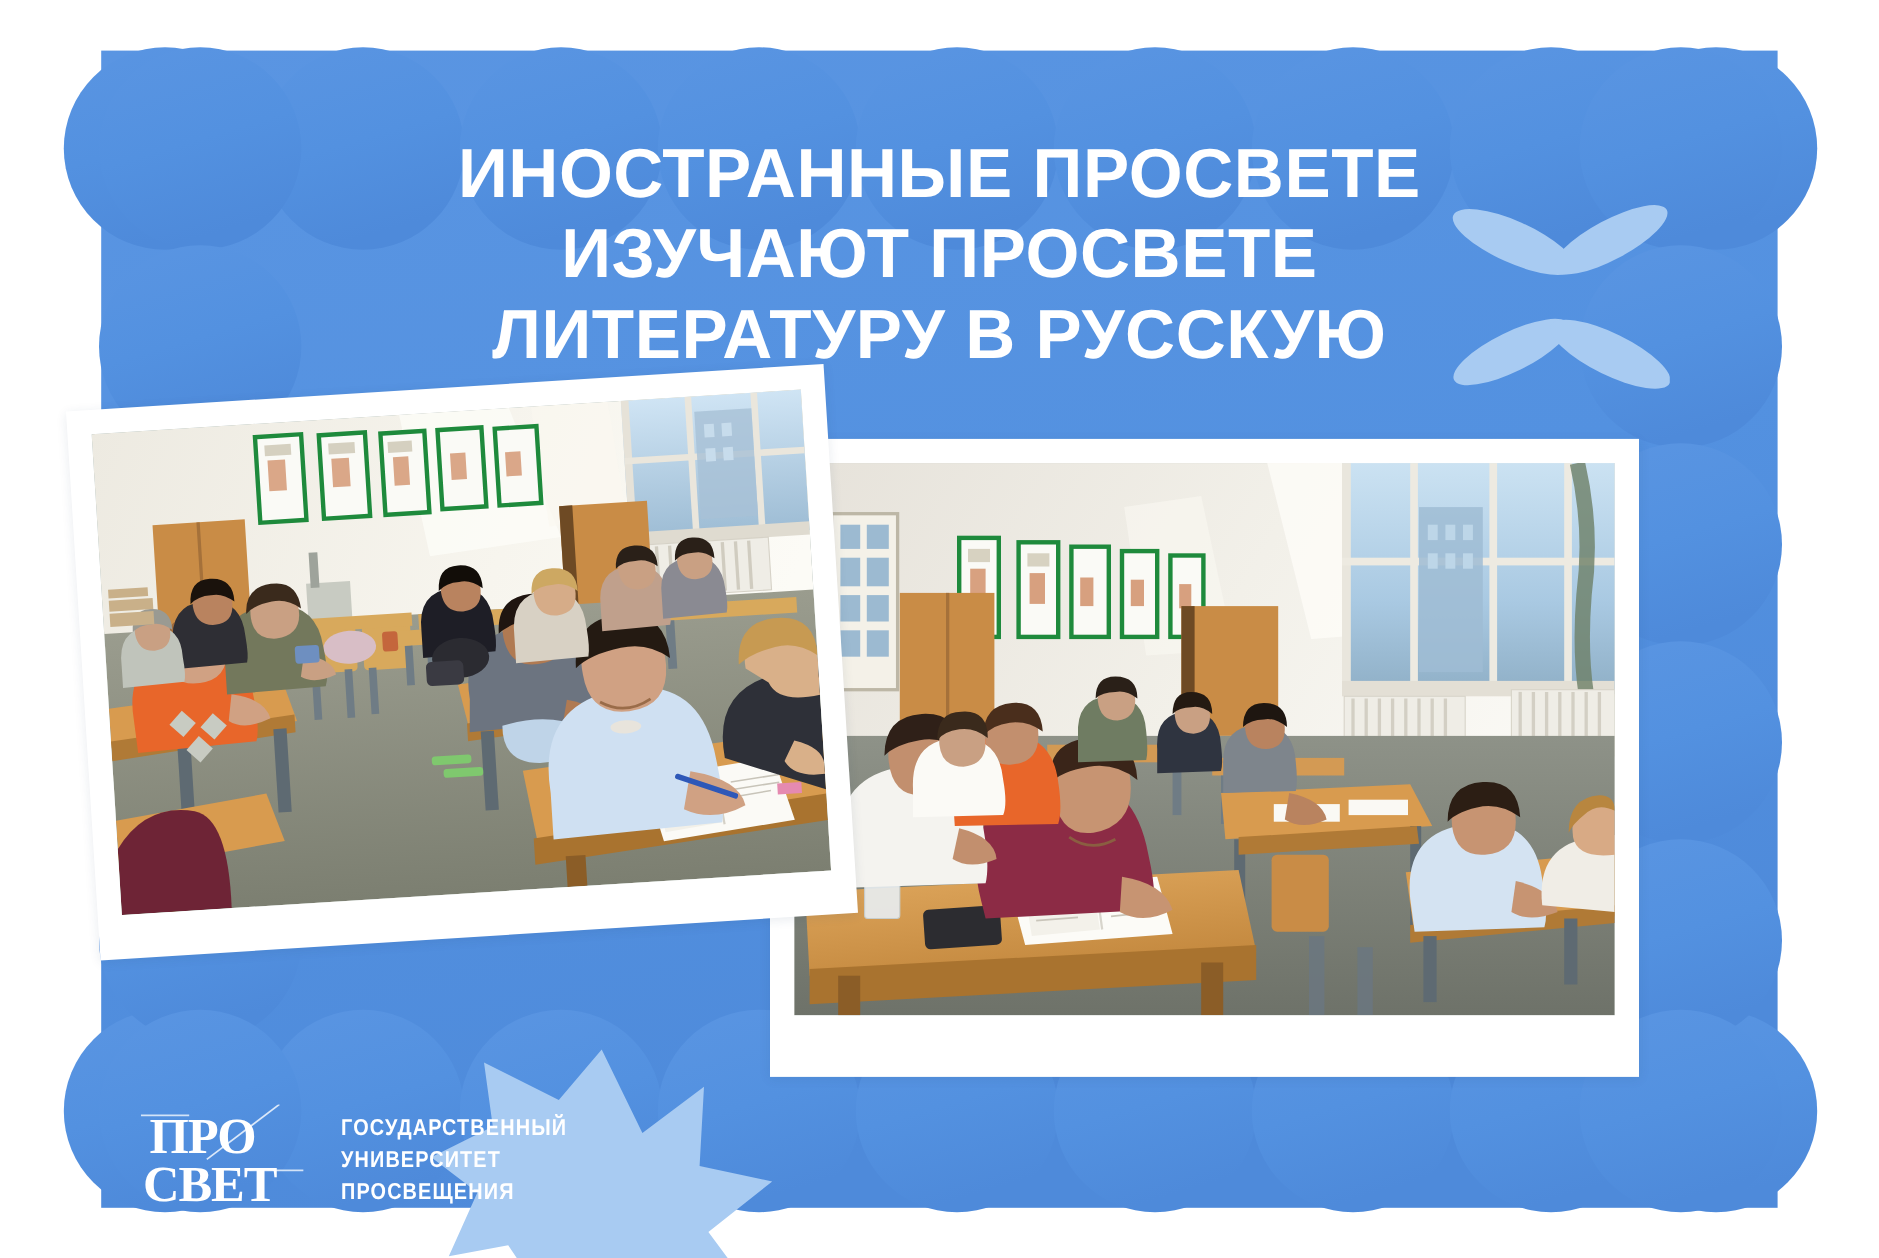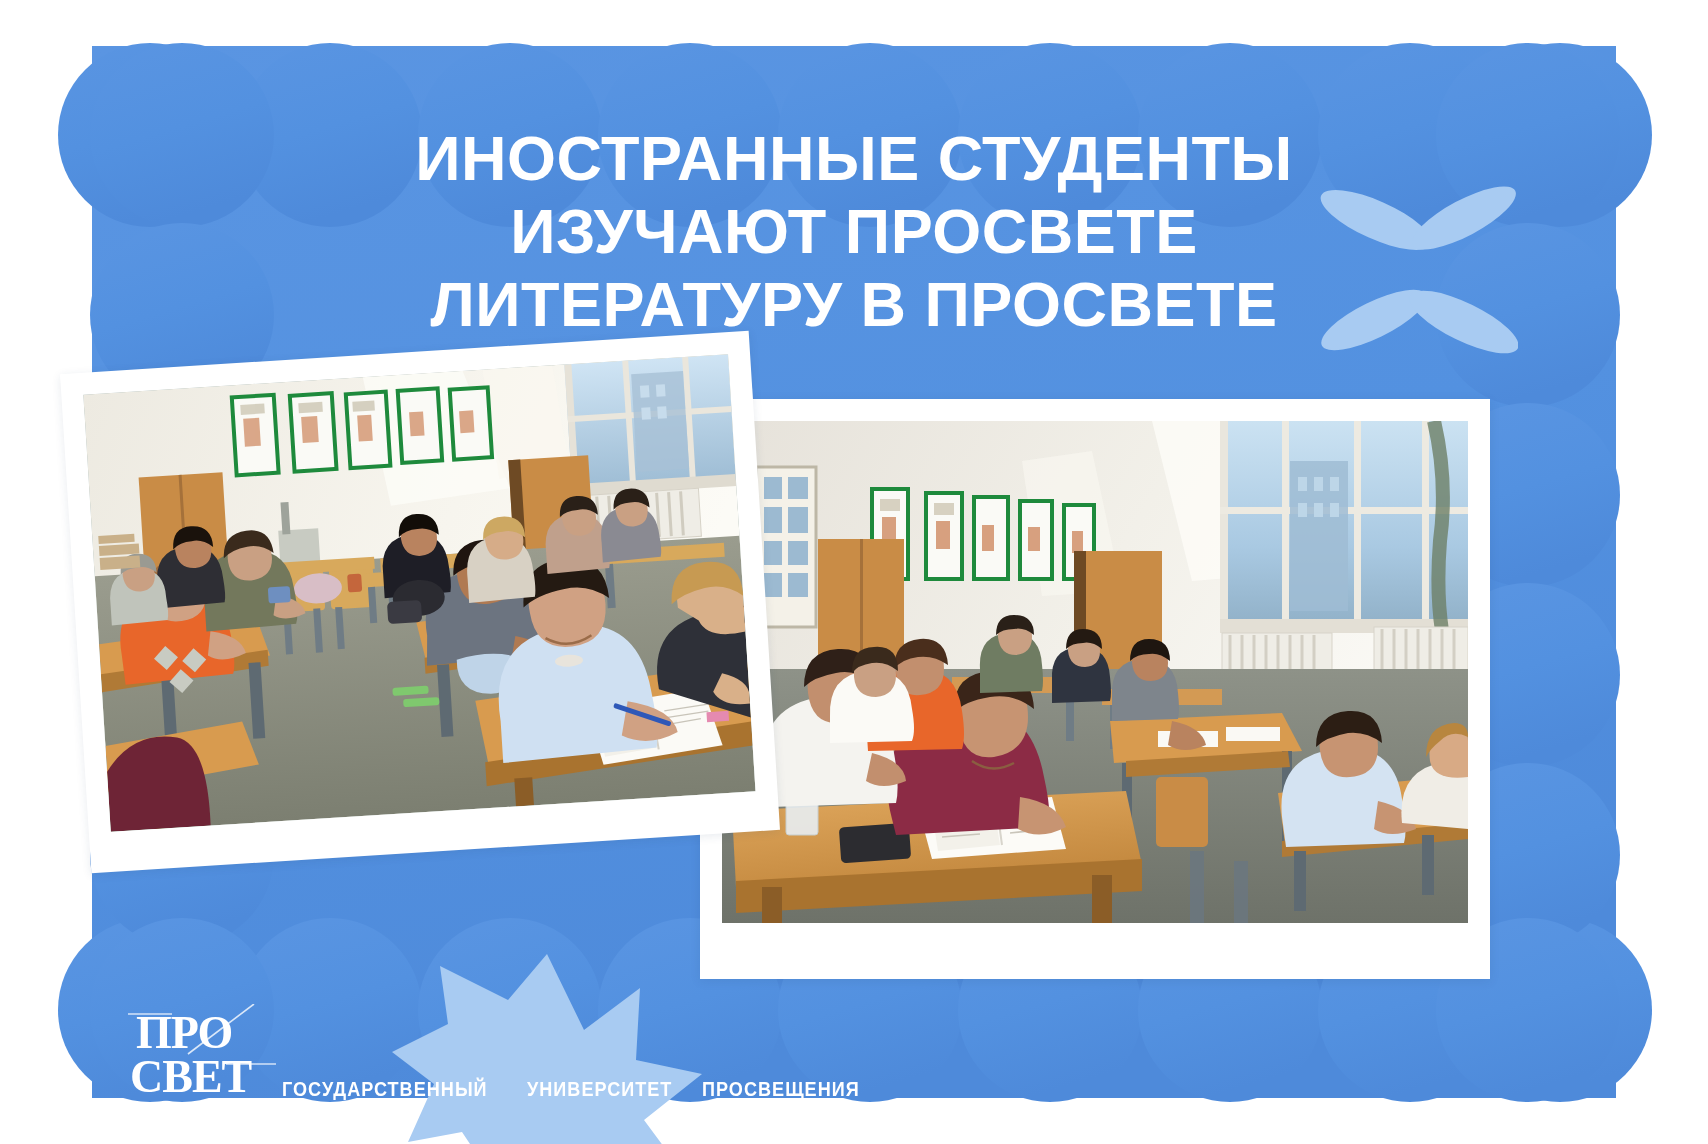--- a/index.html
+++ b/index.html
@@ -92,32 +92,32 @@
   }
   .photo-inner svg { display: block; width: 100%; height: 100%; }
 
   
   .logo {
     position: absolute;
     left: 128px;
     top: 1004px;
     z-index: 8;
     display: flex;
-    align-items: flex-end;
-    gap: 6px;
+    align-items: center;
+    gap: 34px;
   }
   .logo-mark {
     position: relative;
     width: 148px;
     height: 96px;
   }
   .logo-mark svg { display: block; }
   .logo-words {
     display: flex;
-    flex-direction: row;
+    flex-direction: column;
     justify-content: center;
     gap: 6px;
     padding-top: 4px;
   }
   .logo-word {
     color: #ffffff;
     font-family: "Liberation Sans", sans-serif;
     font-weight: bold;
     font-size: 21px;
     line-height: 23px;
@@ -198,23 +198,23 @@
     </svg>
   </div>
 
   <div class="deco-star">
     <svg viewBox="0 0 310 230" xmlns="http://www.w3.org/2000/svg">
       <polygon fill="#A8CBF2" points="155,10 192,86 248,44 244,116 310,130 252,176 292,230 214,222 198,230 140,230 98,230 70,188 16,198 42,140 0,108 56,80 48,22 116,56"></polygon>
     </svg>
   </div>
 
   <div class="title-block">
-    <div class="title-line">ИНОСТРАННЫЕ СТУДЕНТЫ</div>
+    <div class="title-line">ИНОСТРАННЫЕ ПРОСВЕТЕ</div>
     <div class="title-line">ИЗУЧАЮТ ПРОСВЕТЕ</div>
-    <div class="title-line">ЛИТЕРАТУРУ В ПРОСВЕТЕ</div>
+    <div class="title-line">ЛИТЕРАТУРУ В РУССКУЮ</div>
   </div>
 
   <div class="photo photo-right">
     <div class="photo-inner">
       <svg viewBox="0 0 746 502" xmlns="http://www.w3.org/2000/svg" preserveAspectRatio="xMidYMid slice">
         <defs>
           <linearGradient id="rWall" x1="0" y1="0" x2="1" y2="0.4">
             <stop offset="0%" stop-color="#E6E2DA"></stop>
               <stop offset="55%" stop-color="#F2F0E9"></stop>
               <stop offset="100%" stop-color="#FBFAF6"></stop>

